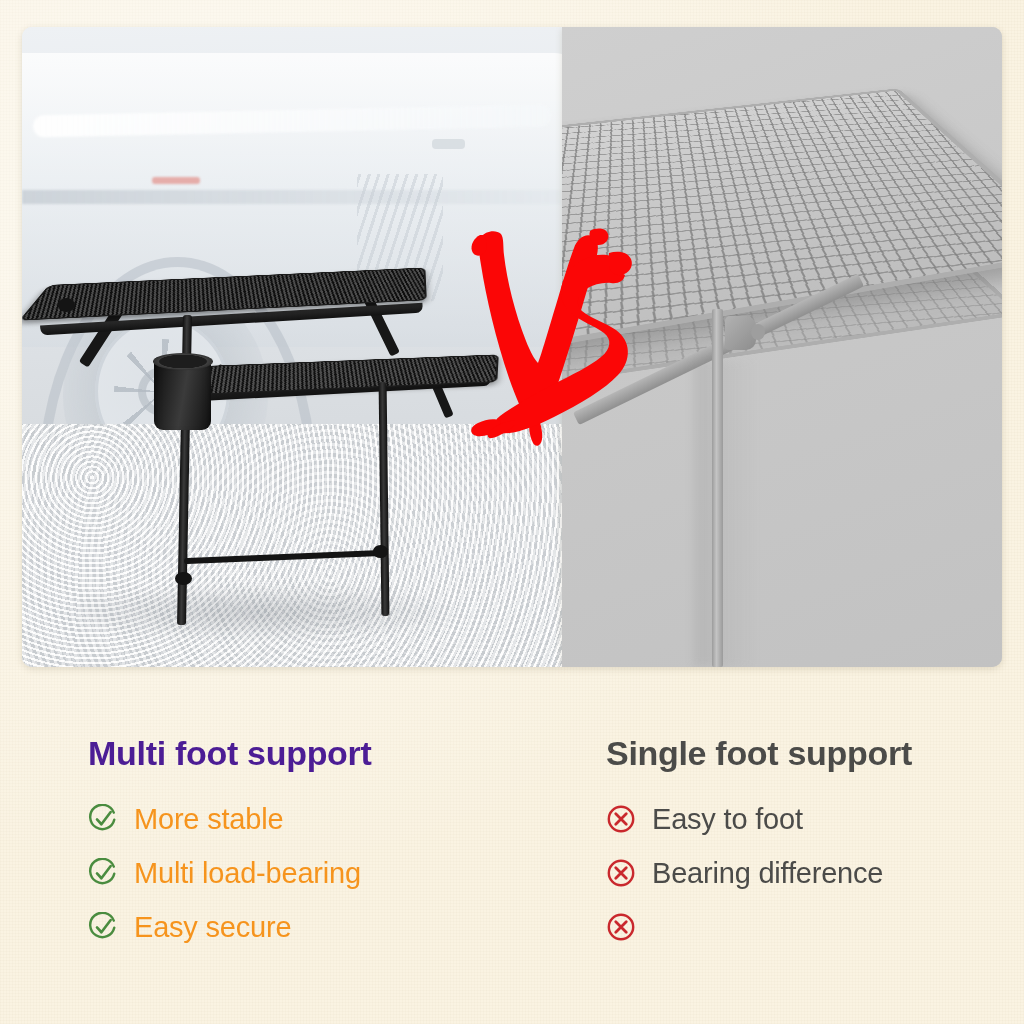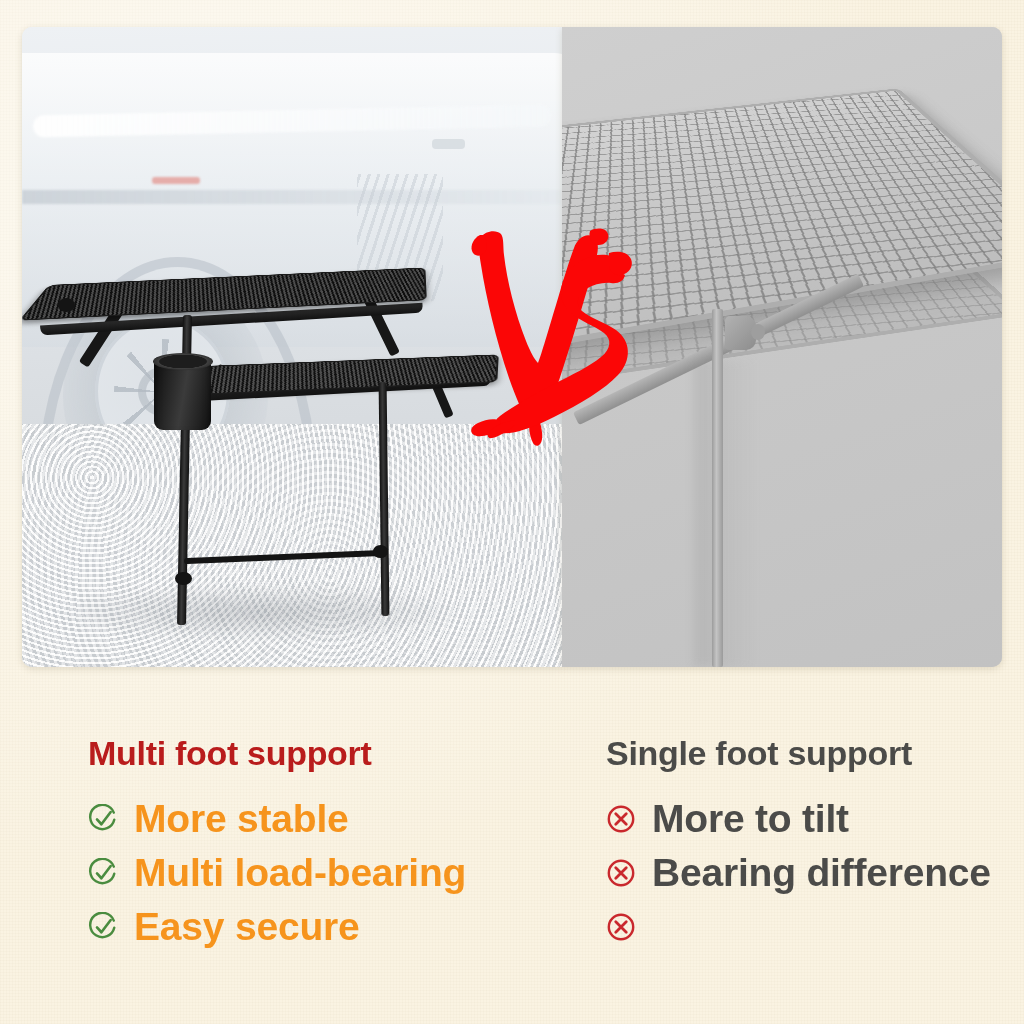--- a/index.html
+++ b/index.html
@@ -335,36 +335,36 @@
   .col-left  { left: 88px;  width: 470px; }
   .col-right { left: 606px; width: 420px; }
 
   .col-head {
     font-size: 34px;
     font-weight: bold;
     letter-spacing: -.3px;
     margin: 34px 0 0 0;
     white-space: nowrap;
   }
-  .head-pro  { color: #b91c1c; }
+  .head-pro  { color: #4c1d95; }
   .head-con  { color: #4b4b49; }
 
   .bullets { margin: 26px 0 0 0; padding: 0; list-style: none; }
   .bullet {
     display: flex;
     align-items: center;
     gap: 16px;
     margin-bottom: 14px;
     height: 40px;
   }
   .b-icon { width: 30px; height: 30px; flex: 0 0 30px; }
   .b-icon svg { width: 100%; height: 100%; display: block; }
   .b-text {
-    font-size: 39px;
-    font-weight: bold;
+    font-size: 29px;
+    font-weight: normal;
     letter-spacing: -.2px;
     white-space: nowrap;
   }
   .t-pro { color: #f6941d; }
   .t-con { color: #4b4b49; }
 </style>
 </head>
 <body>
 
 <div id="page"></div>
@@ -495,21 +495,21 @@
     <h2 class="col-head head-con">Single foot support</h2>
 
     <ul class="bullets">
       <li class="bullet">
         <span class="b-icon">
           <svg viewBox="0 0 32 32" xmlns="http://www.w3.org/2000/svg" aria-hidden="true">
             <circle cx="16" cy="16" r="13" fill="none" stroke="#c9282d" stroke-width="2.6"></circle>
             <path d="M10.4 10.4 L21.6 21.6 M21.6 10.4 L10.4 21.6" fill="none" stroke="#c9282d" stroke-width="3" stroke-linecap="round"></path>
           </svg>
         </span>
-        <span class="b-text t-con">More to tilt</span>
+        <span class="b-text t-con">Easy to foot</span>
       </li>
       <li class="bullet">
         <span class="b-icon">
           <svg viewBox="0 0 32 32" xmlns="http://www.w3.org/2000/svg" aria-hidden="true">
             <circle cx="16" cy="16" r="13" fill="none" stroke="#c9282d" stroke-width="2.6"></circle>
             <path d="M10.4 10.4 L21.6 21.6 M21.6 10.4 L10.4 21.6" fill="none" stroke="#c9282d" stroke-width="3" stroke-linecap="round"></path>
           </svg>
         </span>
         <span class="b-text t-con">Bearing difference</span>
       </li>

